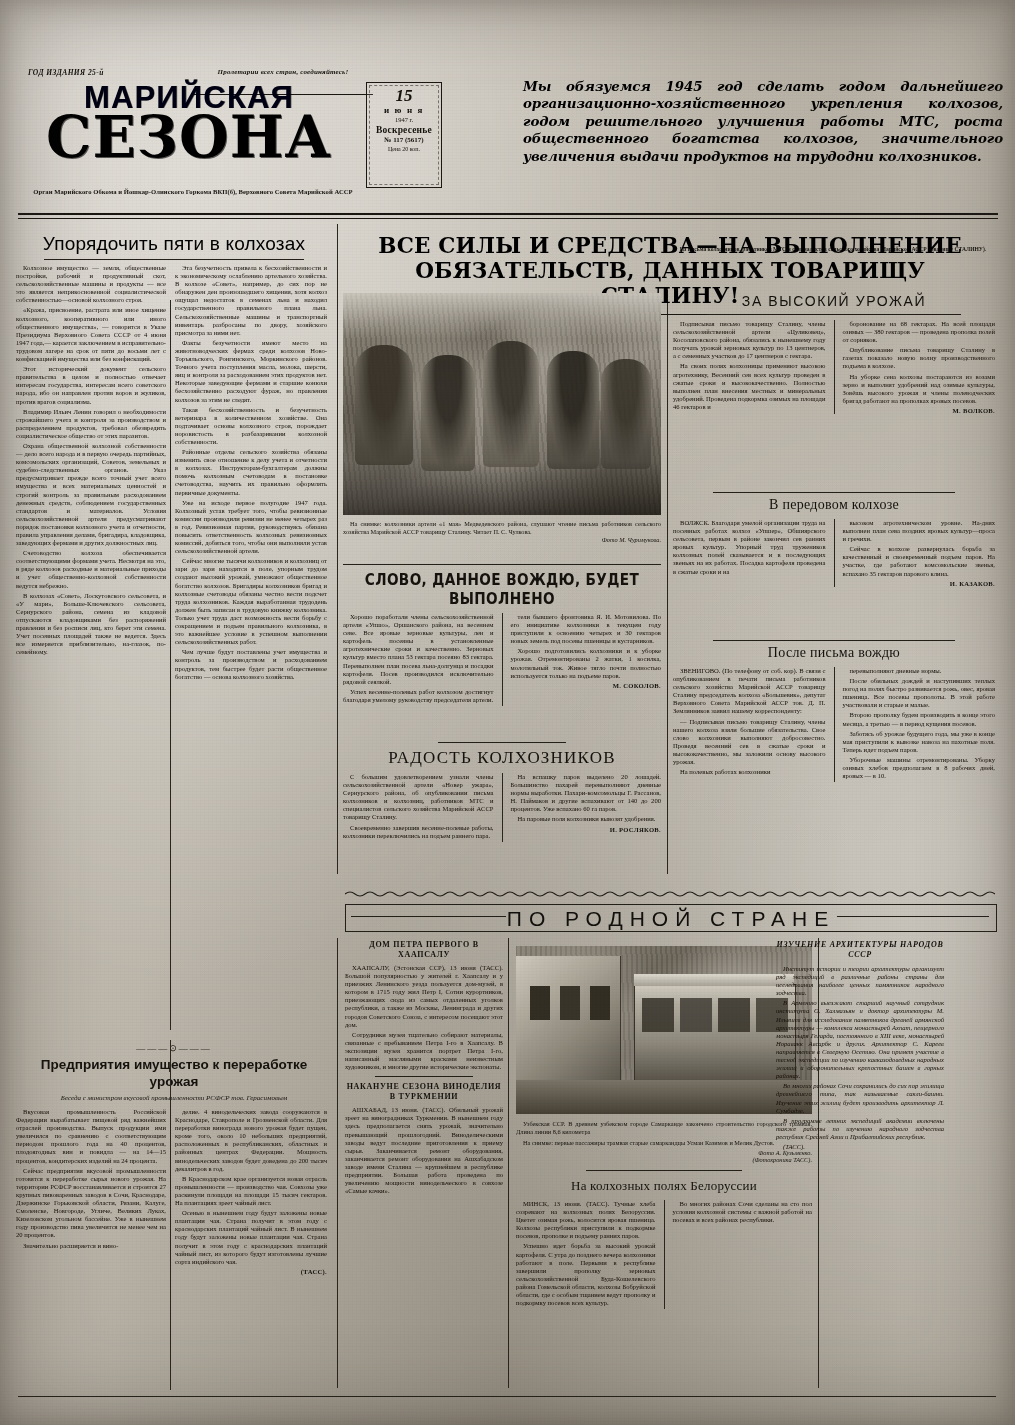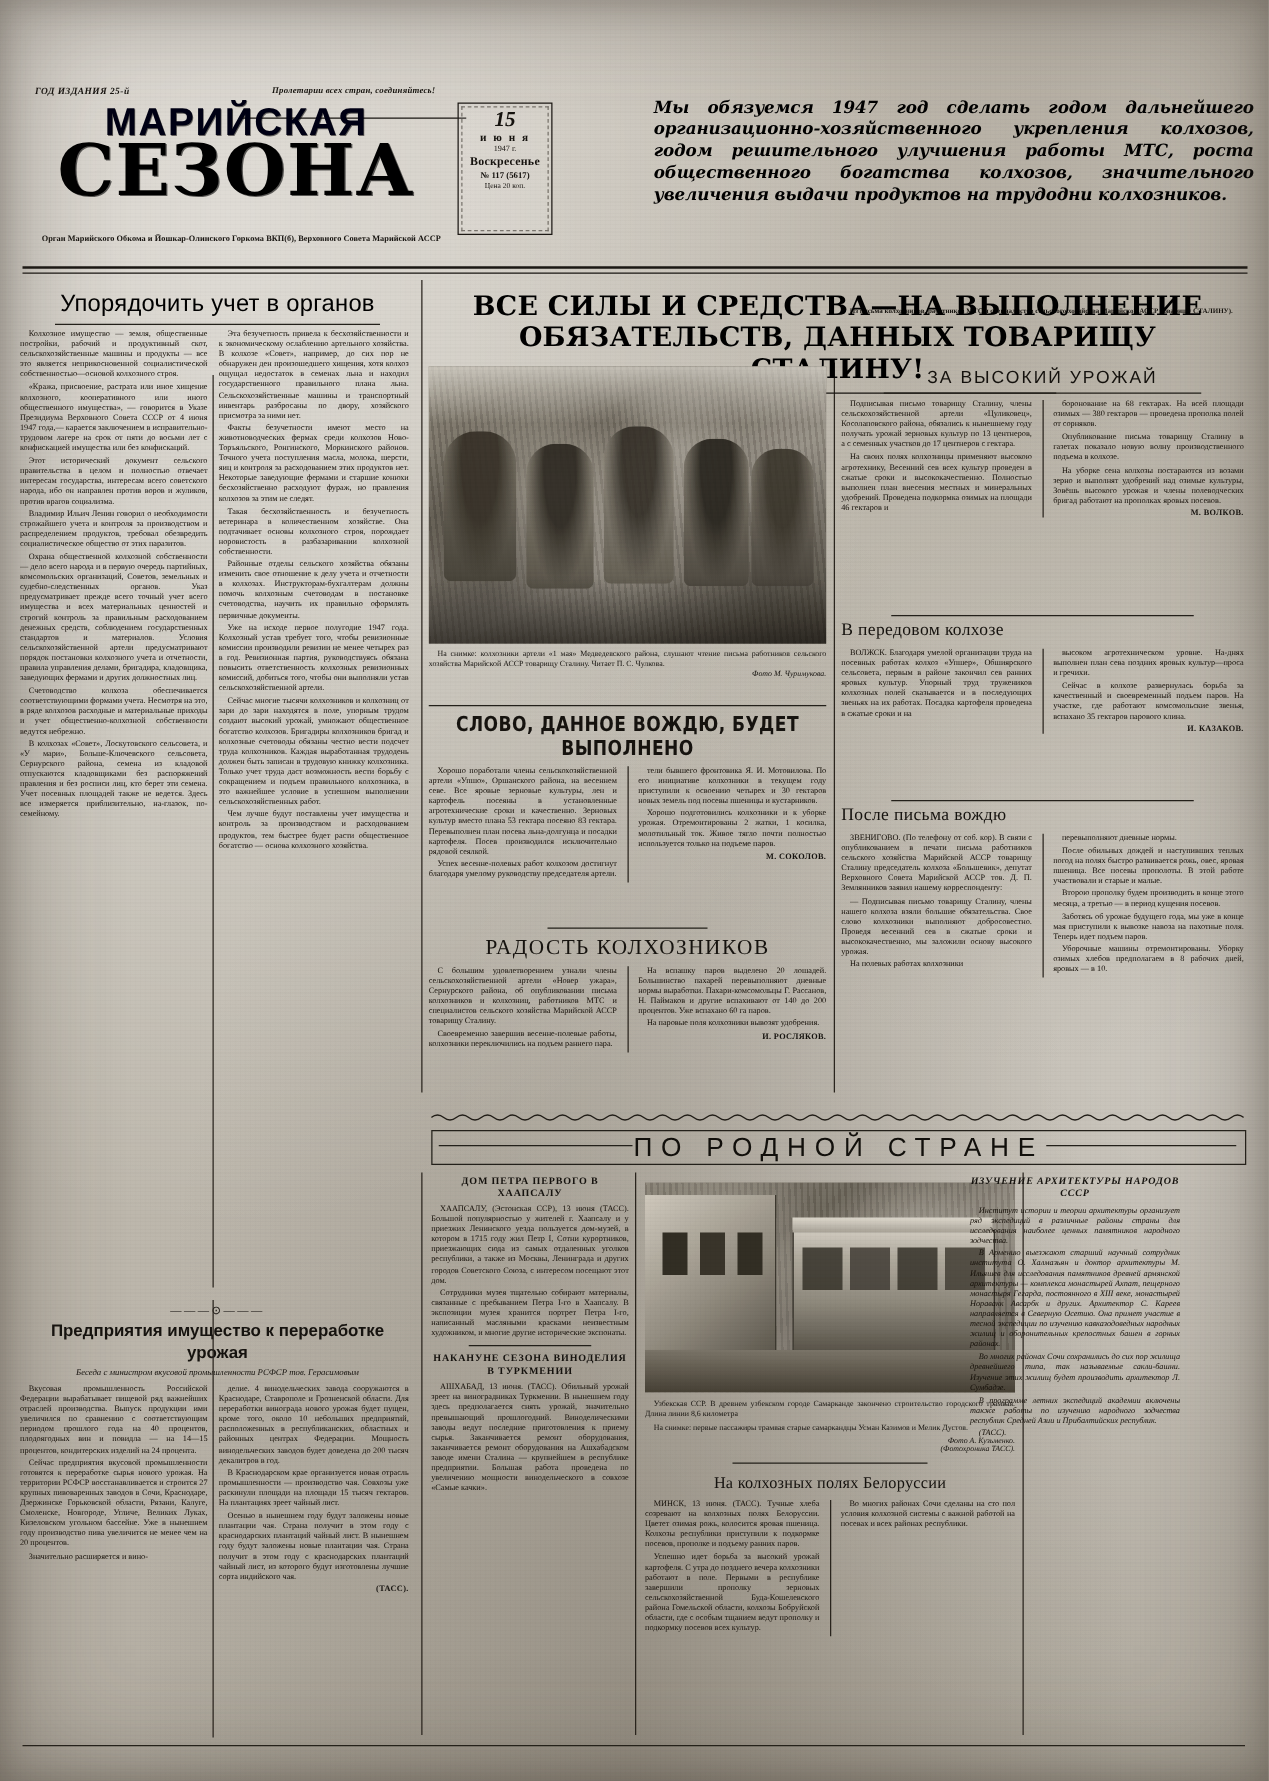--- a/index.html
+++ b/index.html
@@ -120,21 +120,21 @@
     font-weight:bold;font-size:21.5px;line-height:25px;text-align:center;
     letter-spacing:.2px;color:#0f0c09;filter:contrast(1.3);
   }
   .h-sans-cap{
     font-family:"Liberation Sans", sans-serif;
     font-size:14px;letter-spacing:1.6px;text-align:center;font-weight:normal;
     color:#14110d;
   }
   .h-serif-mid{
     font-family:"Liberation Serif", serif;
-    font-size:14px;font-weight:normal;letter-spacing:.3px;
+    font-size:14px;text-align:center;font-weight:normal;letter-spacing:.3px;
   }
   .h-cond-bold{
     font-family:"DejaVu Sans Condensed","Liberation Sans", sans-serif;
     font-weight:bold;font-size:16.5px;text-align:center;letter-spacing:.4px;
     transform:scaleX(.92);transform-origin:center;
   }
   .h-thin-cap{
     font-family:"Liberation Serif", serif;
     font-size:17px;text-align:center;letter-spacing:1.2px;
   }
@@ -188,33 +188,33 @@
 
     <div class="datebox">
       <div class="d-day">15</div>
       <div class="d-mon">и ю н я</div>
       <div class="d-year">1947 г.</div>
       <div class="d-dow">Воскресенье</div>
       <div class="d-num">№ 117  (5617)</div>
       <div class="d-price">Цена 20 коп.</div>
     </div>
 
-    <div class="slogan">Мы обязуемся 1947 год сделать годом дальнейшего организационно-хозяйственного укрепления колхозов, годом решительного улучшения работы МТС, роста общественного богатства колхозов, значительного увеличения выдачи продуктов на трудодни колхозников.</div>
+    <div class="slogan">Мы обязуемся 1945 год сделать годом дальнейшего организационно-хозяйственного укрепления колхозов, годом решительного улучшения работы МТС, роста общественного богатства колхозов, значительного увеличения выдачи продуктов на трудодни колхозников.</div>
     <div class="slogan-attr">Из письма колхозников, работников МТС и специалистов сельского хозяйства Марийской АССР товарищу СТАЛИНУ).</div>
   </div>
 
   <div class="rule-thick"></div>
   <div class="rule-thin"></div>
 
   <div class="vline" style="left:337px;top:224px;height:650px;"></div>
   <div class="vline" style="left:667px;top:290px;height:584px;"></div>
   <div class="vline" style="left:170px;top:300px;height:730px;"></div>
 
   <div class="col" style="left:16px;top:232px;width:316px;">
-    <div class="h-lede">Упорядочить учет в органов</div>
+    <div class="h-lede">Упорядочить пяти в колхозах</div>
     <hr class="sep">
     <div style="display:flex;gap:9px;margin-top:2px;">
       <div style="width:150px;">
         <div class="body-txt p">Колхозное имущество — земля, общественные постройки, рабочий и продуктивный скот, сельскохозяйственные машины и продукты — все это является неприкосновенной социалистической собственностью—основой колхозного строя.</div>
         <div class="body-txt p">«Кража, присвоение, растрата или иное хищение колхозного, кооперативного или иного общественного имущества», — говорится в Указе Президиума Верховного Совета СССР от 4 июня 1947 года,— карается заключением в исправительно-трудовом лагере на срок от пяти до восьми лет с конфискацией имущества или без конфискаций.</div>
         <div class="body-txt p">Этот исторический документ сельского правительства в целом и полностью отвечает интересам государства, интересам всего советского народа, ибо он направлен против воров и жуликов, против врагов социализма.</div>
         <div class="body-txt p">Владимир Ильич Ленин говорил о необходимости строжайшего учета и контроля за производством и распределением продуктов, требовал обезвредить социалистическое общество от этих паразитов.</div>
         <div class="body-txt p">Охрана общественной колхозной собственности — дело всего народа и в первую очередь партийных, комсомольских организаций, Советов, земельных и судебно-следственных органов. Указ предусматривает прежде всего точный учет всего имущества и всех материальных ценностей и строгий контроль за правильным расходованием денежных средств, соблюдением государственных стандартов и материалов. Условия сельскохозяйственной артели предусматривают порядок постановки колхозного учета и отчетности, правила управления делами, бригадира, кладовщика, заведующих фермами и других должностных лиц.</div>
         <div class="body-txt p">Счетоводство колхоза обеспечивается соответствующими формами учета. Несмотря на это, в ряде колхозов расходные и материальные приходы и учет общественно-колхозной собственности ведутся небрежно.</div>
         <div class="body-txt p">В колхозах «Совет», Лоскутовского сельсовета, и «У мари», Больше-Ключевского сельсовета, Сернурского района, семена из кладовой отпускаются кладовщиками без распоряжений правления и без росписи лиц, кто берет эти семена. Учет посевных площадей также не ведется. Здесь все измеряется приблизительно, на-глазок, по-семейному.</div>

